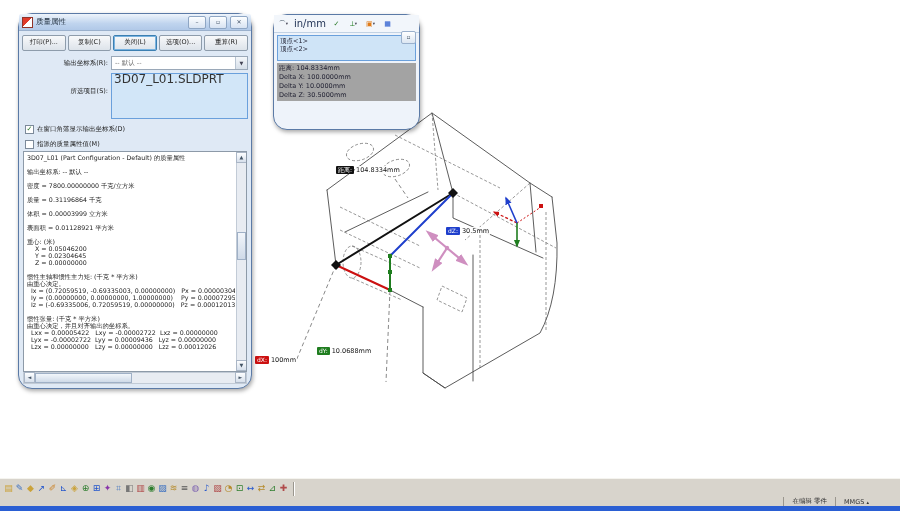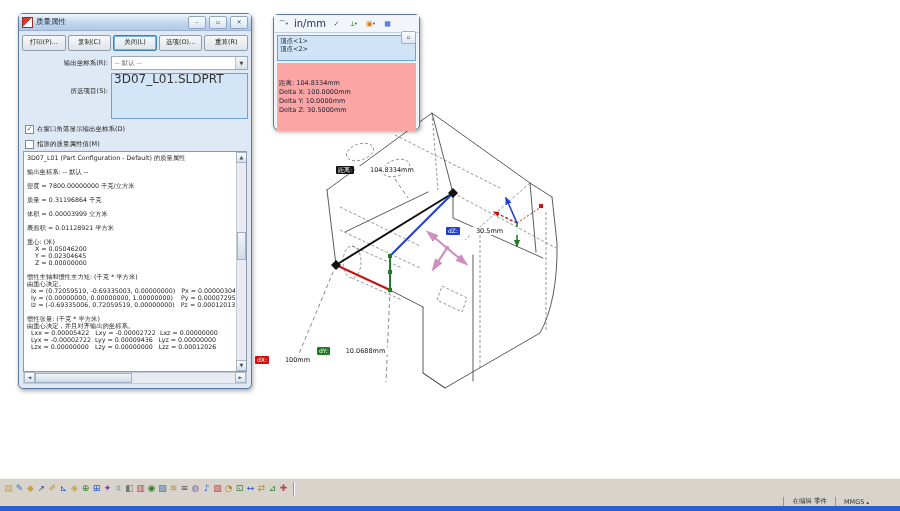--- a/index.html
+++ b/index.html
@@ -1,19 +1,19 @@
 <!DOCTYPE html>
 <html><head>
 <meta charset="utf-8">
 <style>
   html,body{margin:0;padding:0;}
   body{width:900px;height:511px;background:#ffffff;overflow:hidden;position:relative;
        font-family:"DejaVu Sans",sans-serif;-webkit-font-smoothing:none;}
   
-  .win{position:absolute;border:1px solid #5b7aa6;border-radius:5px;
+  .win{position:absolute;border:1px solid #5b7aa6;border-radius:14px;
        background:#dfe9f5;box-shadow:1px 2px 4px rgba(0,0,0,.35);}
   .tbar{height:16px;display:flex;align-items:center;gap:3px;padding:0 3px;
         background:linear-gradient(#eef4fb,#bfd4ee 60%,#b1c9e8);
         border-bottom:1px solid #9ab0cc;border-radius:2px 2px 0 0;}
   .tbar .ttl{font-size:7.5px;color:#1b2a3a;flex:1;white-space:nowrap;overflow:hidden;}
   .capbtn{width:16px;height:11px;border:1px solid #8ea6c4;border-radius:2px;
           background:linear-gradient(#fdfeff,#d7e3f2);font-size:6px;line-height:9px;
           text-align:center;color:#44556b;}
   
   .btnrow{display:flex;gap:2px;padding:4px 3px 2px 3px;}
@@ -46,26 +46,26 @@
   
   .mtool{display:flex;align-items:center;gap:2px;height:17px;background:#f2f6fb;
          border-bottom:1px solid #c2d2e4;padding:0 2px;}
   .mic{height:13px;min-width:13px;display:flex;align-items:center;justify-content:center;
        font-size:8px;border:1px solid transparent;}
   .mic .dd{font-size:4.5px;color:#445;}
   .mexp{margin-left:auto;width:13px;height:11px;border:1px solid #9ab0cc;border-radius:2px;
         background:linear-gradient(#fff,#dce6f2);font-size:6px;text-align:center;line-height:10px;color:#456;}
   .msel{margin:2px 3px;border:1px solid #6aa0dc;background:#cfe4f7;height:22px;padding:1px 2px;}
   .msel .li{font-size:6.5px;color:#223;line-height:8px;}
-  .mres{margin:0 3px;padding:16px 2px;background:#fca5a5;}
+  .mres{margin:0 3px;padding:1px 2px;background:#a3a3a3;}
   .mres .li{font-size:6.5px;color:#223;line-height:9px;white-space:nowrap;}
   
   .vlabel{position:absolute;display:flex;align-items:center;gap:1px;z-index:2;white-space:nowrap;}
   .chip{font-size:6px;color:#fff;padding:0 2px;line-height:8px;border-radius:1px;}
-  .lval{font-size:6.5px;color:#111;background:rgba(255,255,255,.88);padding:0 15px;line-height:8px;}
+  .lval{font-size:6.5px;color:#111;background:rgba(255,255,255,.88);padding:0 1px;line-height:8px;}
   
   .toolstrip{position:absolute;left:0;right:0;top:478px;height:19px;background:#d8d4cc;
              border-top:1px solid #f5f4ef;border-bottom:1px solid #9a968e;display:flex;
              align-items:center;padding-left:3px;}
   .tico{width:11px;height:13px;font-size:9px;line-height:13px;text-align:center;}
   .tsep{width:1px;height:14px;background:#9a968e;border-right:1px solid #fff;margin:0 4px;}
   .statusbar{position:absolute;left:0;right:0;top:497px;height:9px;background:#d8d4cc;
              display:flex;align-items:center;justify-content:flex-end;font-size:6.5px;color:#333;}
   .sfield{border-left:1px solid #9a968e;padding:0 8px;height:100%;display:flex;align-items:center;gap:2px;}
   .taskstrip{position:absolute;left:0;right:0;bottom:0;height:5px;background:#2a5fd3;}

